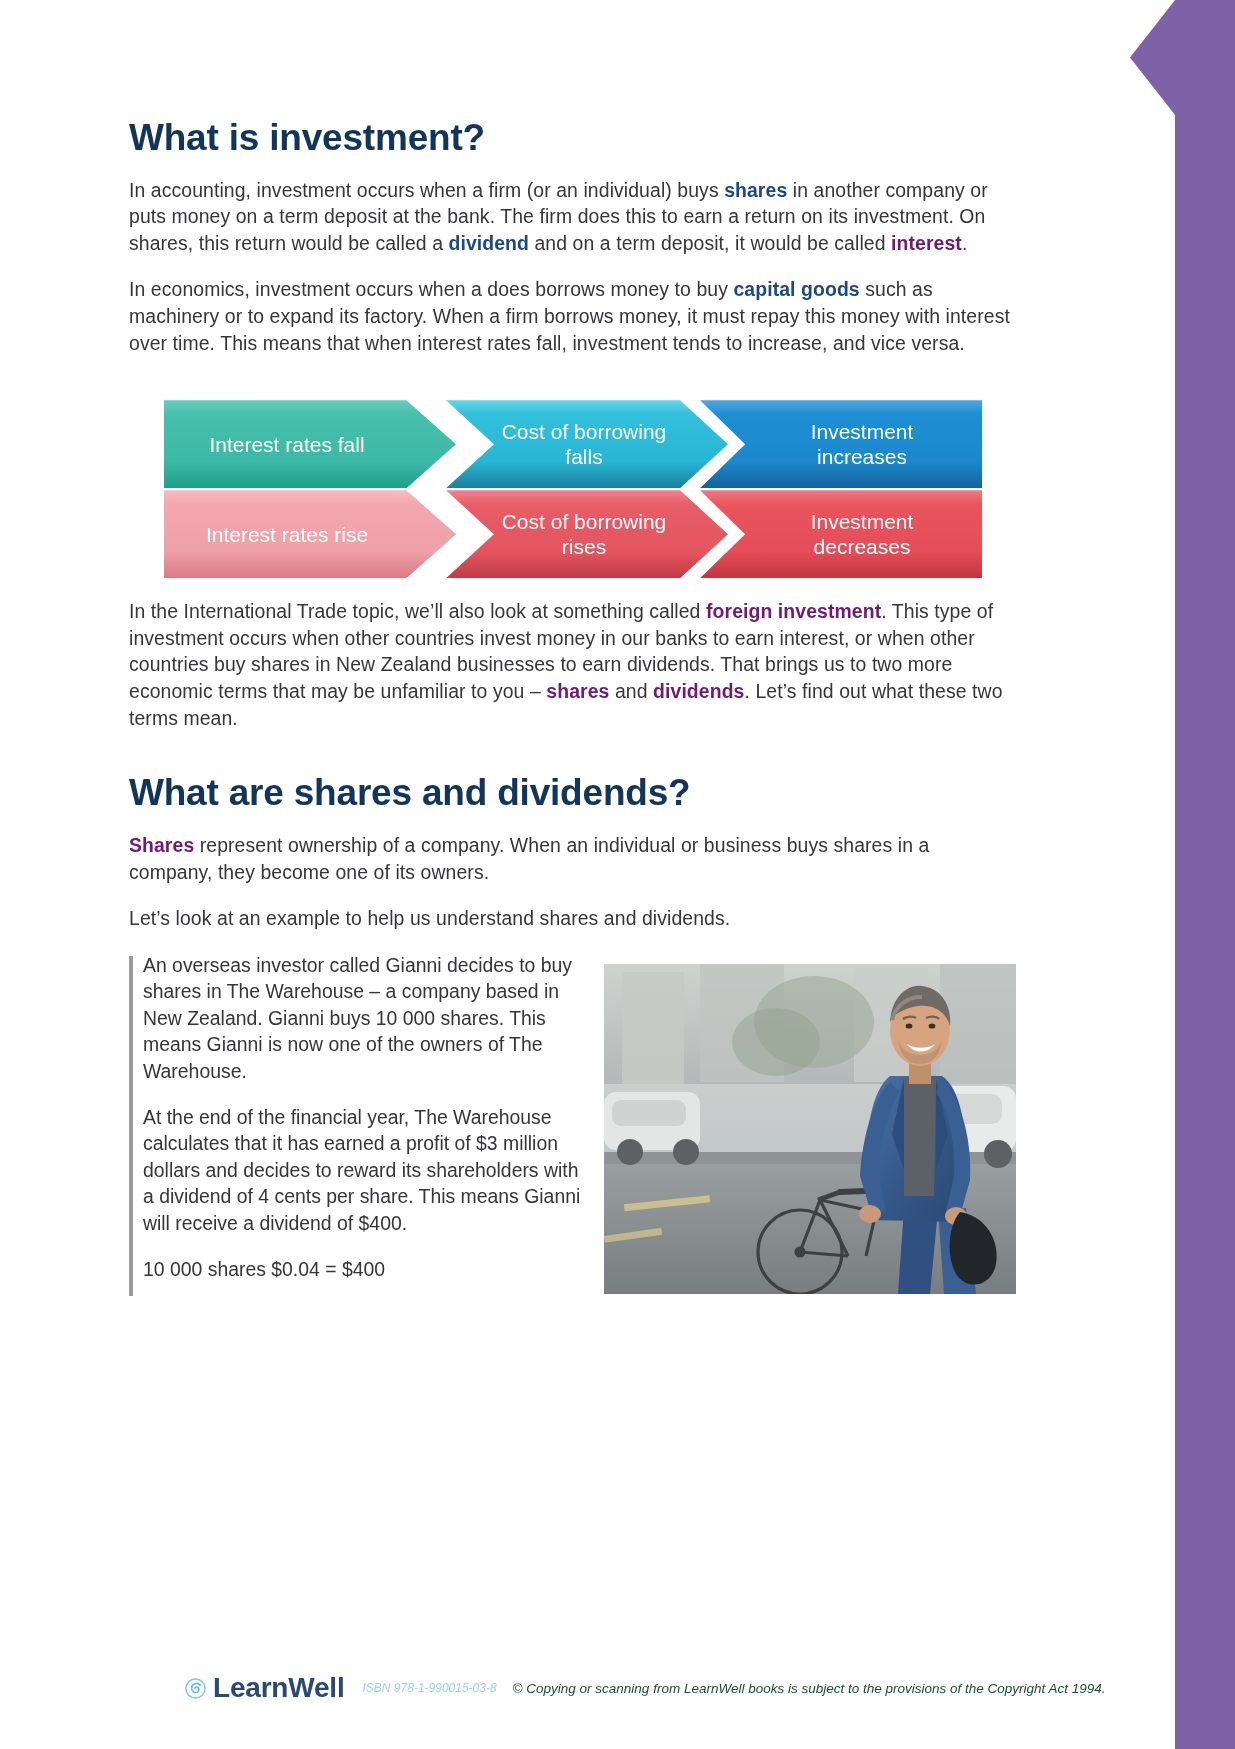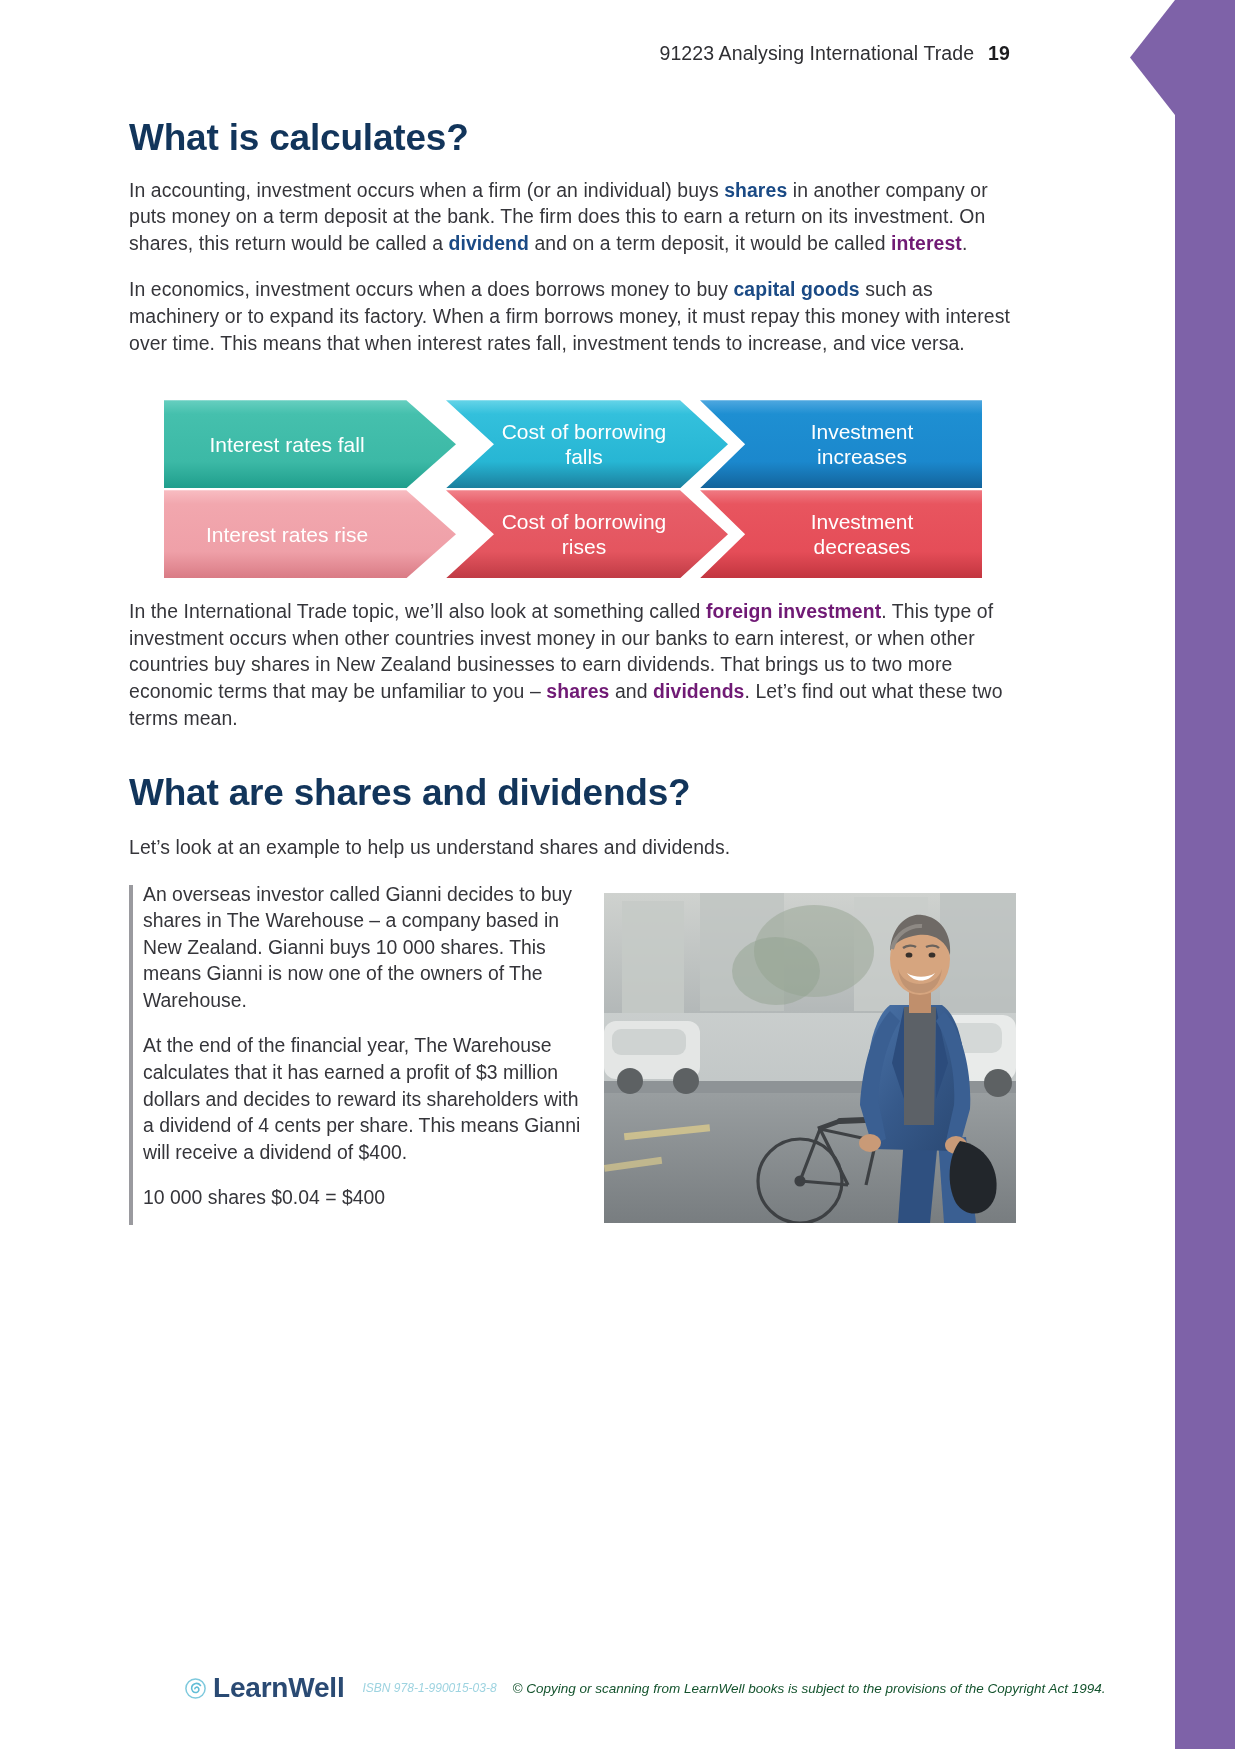--- a/index.html
+++ b/index.html
@@ -232,27 +232,24 @@
   }
 </style>
 </head>
 <body>
 
 <div class="purple-edge"></div>
 <div class="purple-notch"></div>
 
 <div class="page">
 
-  <div class="runhead">
-    <span>91223 Analysing International Trade</span><span class="pgnum">19</span>
-  </div>
 
   <div class="col">
 
-    <h1 class="section-title h1-a">What is calculates?</h1>
+    <h1 class="section-title h1-a">What is investment?</h1>
 
     <p class="body gap-first"><span>In accounting, investment occurs when a firm (or an individual) buys </span><b class="blue">shares</b><span> in another company or puts money on a term deposit at the bank. The firm does this to earn a return on its investment. On shares, this return would be called a </span><b class="blue">dividend</b><span> and on a term deposit, it would be called </span><b class="dark">interest</b><span>.</span></p>
 
     <p class="body gap"><span>In economics, investment occurs when a does borrows money to buy </span><b class="blue">capital goods</b><span> such as machinery or to expand its factory. When a firm borrows money, it must repay this money with interest over time. This means that when interest rates fall, investment tends to increase, and vice versa.</span></p>
 
     <div class="flow teal">
       <div class="chev first c-teal1">
         <span>Interest rates fall</span>
       </div>
       <div class="chev mid c-teal2">
@@ -284,20 +281,21 @@
           <span style="display:block">Investment</span>
           <span style="display:block">decreases</span>
         </span>
       </div>
     </div>
 
     <p class="body" style="margin-top:36px"><span>In the International Trade topic, we’ll also look at something called </span><b class="dark">foreign investment</b><span>. This type of investment occurs when other countries invest money in our banks to earn interest, or when other countries buy shares in New Zealand businesses to earn dividends. That brings us to two more economic terms that may be unfamiliar to you – </span><b class="dark">shares</b><span> and </span><b class="dark">dividends</b><span>. Let’s find out what these two terms mean.</span></p>
 
     <h1 class="section-title h1-b" style="margin-top:32px">What are shares and dividends?</h1>
 
+    <p class="body gap-first"><b class="dark">Shares</b><span> represent ownership of a company. When an individual or business buys shares in a company, they become one of its owners.</span></p>
 
 
     <p class="body gap">Let’s look at an example to help us understand shares and dividends.</p>
 
     <div class="example-wrap">
       <div class="example-rule"></div>
 
       <div class="example-text">
         <p>An overseas investor called Gianni decides to buy shares in The Warehouse – a company based in New Zealand. Gianni buys 10 000 shares. This means Gianni is now one of the owners of The Warehouse.</p>
         <p>At the end of the financial year, The Warehouse calculates that it has earned a profit of $3 million dollars and decides to reward its shareholders with a dividend of 4 cents per share. This means Gianni will receive a dividend of $400.</p>

